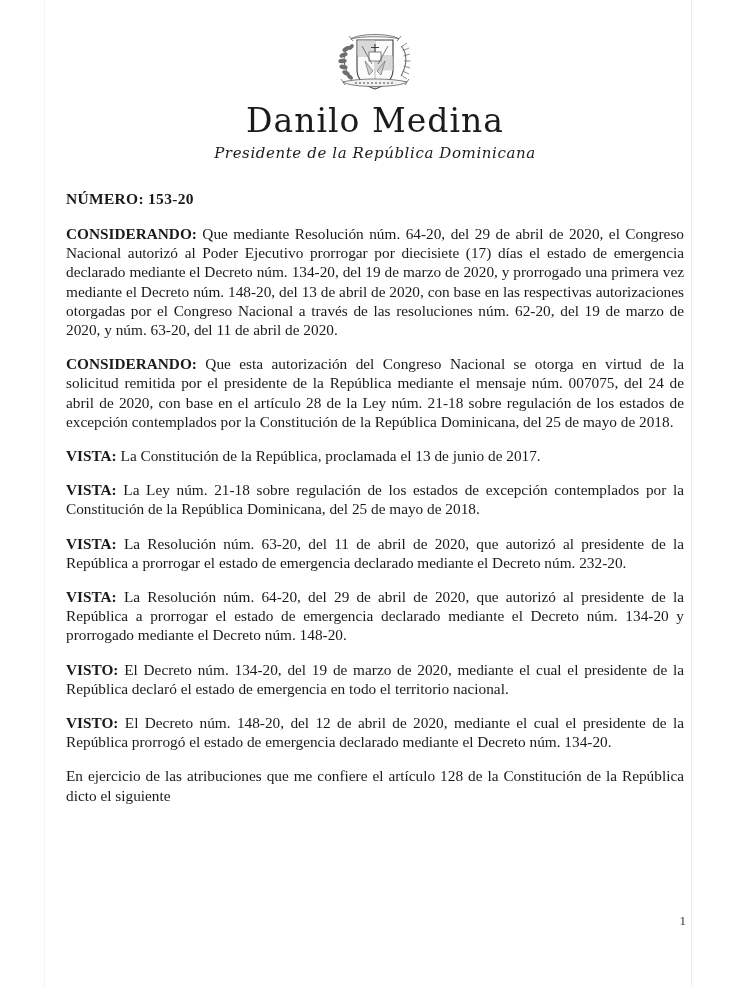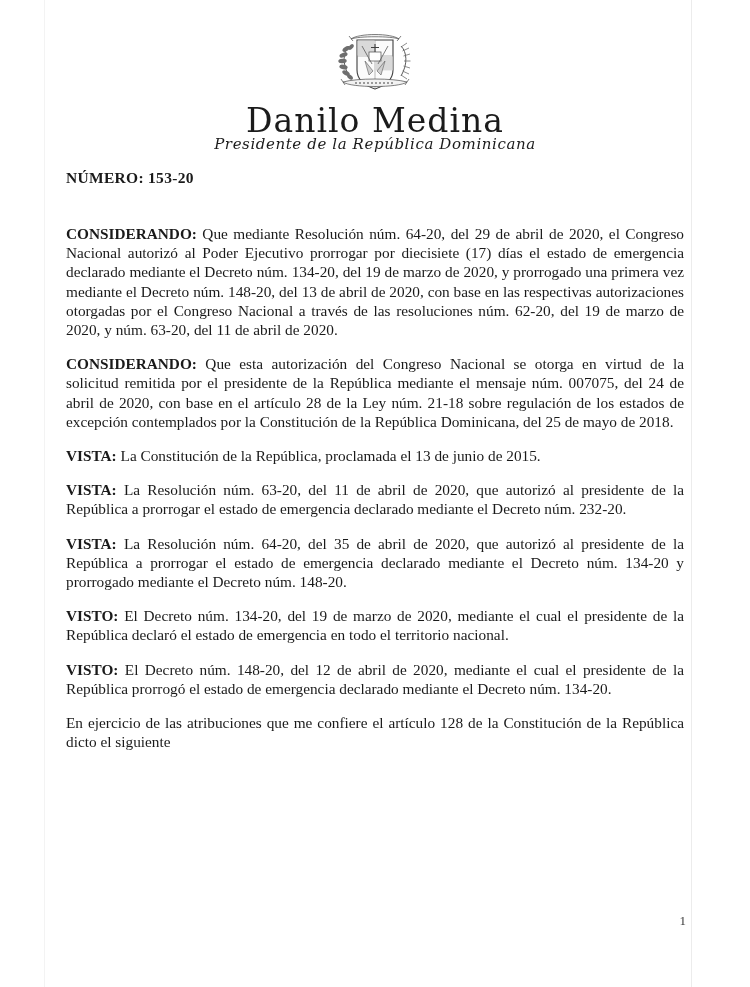--- a/index.html
+++ b/index.html
@@ -51,27 +51,28 @@
     color: #1b1b1b;
     margin-top: 8px;
     letter-spacing: 1px;
   }
   .sig-title {
     font-family: "DejaVu Serif", "Liberation Serif", serif;
     font-style: italic;
     font-size: 15px;
     line-height: 1;
     color: #1b1b1b;
+    margin-top: 9px;
     letter-spacing: 0.6px;
   }
 
   .doc-number {
     position: absolute;
     left: 66px;
-    top: 169px;
+    top: 190px;
     font-size: 15.5px;
     font-weight: bold;
     letter-spacing: 0.3px;
   }
 
   .body-text {
     position: absolute;
     left: 66px;
     top: 224px;
     width: 618px;
@@ -153,23 +154,24 @@
   </div>
 
   <div class="doc-number">
     <span>NÚMERO:</span>
     <span>153-20</span>
   </div>
 
   <div class="body-text">
       <p class="para"><span class="lead">CONSIDERANDO:</span><span> Que mediante Resolución núm. 64-20, del 29 de abril de 2020, el Congreso Nacional autorizó al Poder Ejecutivo prorrogar por diecisiete (17) días el estado de emergencia declarado mediante el Decreto núm. 134-20, del 19 de marzo de 2020, y prorrogado una primera vez mediante el Decreto núm. 148-20, del 13 de abril de 2020, con base en las respectivas autorizaciones otorgadas por el Congreso Nacional a través de las resoluciones núm. 62-20, del 19 de marzo de 2020, y núm. 63-20, del 11 de abril de 2020.</span></p>
       <p class="para"><span class="lead">CONSIDERANDO:</span><span> Que esta autorización del Congreso Nacional se otorga en virtud de la solicitud remitida por el presidente de la República mediante el mensaje núm. 007075, del 24 de abril de 2020, con base en el artículo 28 de la Ley núm. 21-18 sobre regulación de los estados de excepción contemplados por la Constitución de la República Dominicana, del 25 de mayo de 2018.</span></p>
-      <p class="para"><span class="lead">VISTA:</span><span> La Constitución de la República, proclamada el 13 de junio de 2015.</span></p>
+      <p class="para"><span class="lead">VISTA:</span><span> La Constitución de la República, proclamada el 13 de junio de 2017.</span></p>
+      <p class="para"><span class="lead">VISTA:</span><span> La Ley núm. 21-18 sobre regulación de los estados de excepción contemplados por la Constitución de la República Dominicana, del 25 de mayo de 2018.</span></p>
       <p class="para"><span class="lead">VISTA:</span><span> La Resolución núm. 63-20, del 11 de abril de 2020, que autorizó al presidente de la República a prorrogar el estado de emergencia declarado mediante el Decreto núm. 232-20.</span></p>
-      <p class="para"><span class="lead">VISTA:</span><span> La Resolución núm. 64-20, del 35 de abril de 2020, que autorizó al presidente de la República a prorrogar el estado de emergencia declarado mediante el Decreto núm. 134-20 y prorrogado mediante el Decreto núm. 148-20.</span></p>
+      <p class="para"><span class="lead">VISTA:</span><span> La Resolución núm. 64-20, del 29 de abril de 2020, que autorizó al presidente de la República a prorrogar el estado de emergencia declarado mediante el Decreto núm. 134-20 y prorrogado mediante el Decreto núm. 148-20.</span></p>
       <p class="para"><span class="lead">VISTO:</span><span> El Decreto núm. 134-20, del 19 de marzo de 2020, mediante el cual el presidente de la República declaró el estado de emergencia en todo el territorio nacional.</span></p>
       <p class="para"><span class="lead">VISTO:</span><span> El Decreto núm. 148-20, del 12 de abril de 2020, mediante el cual el presidente de la República prorrogó el estado de emergencia declarado mediante el Decreto núm. 134-20.</span></p>
       <p class="para"><span>En ejercicio de las atribuciones que me confiere el artículo 128 de la Constitución de la República dicto el siguiente</span></p>
     </div>
 
   <div class="page-num">1</div>
 
 </div>
 
 </body></html>

